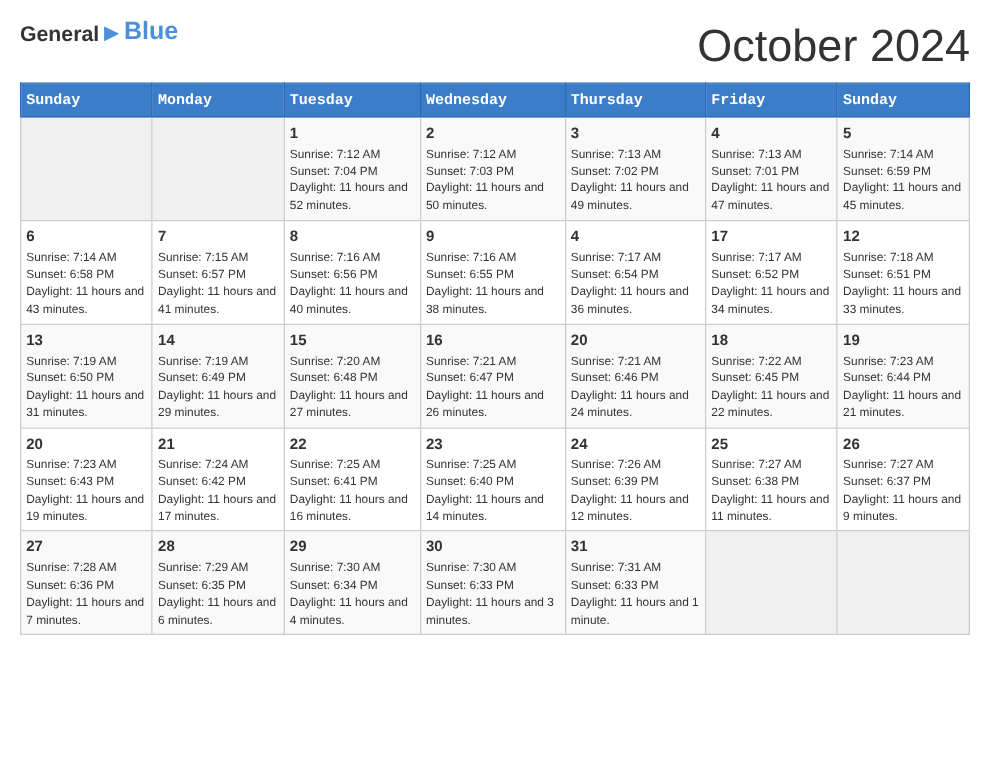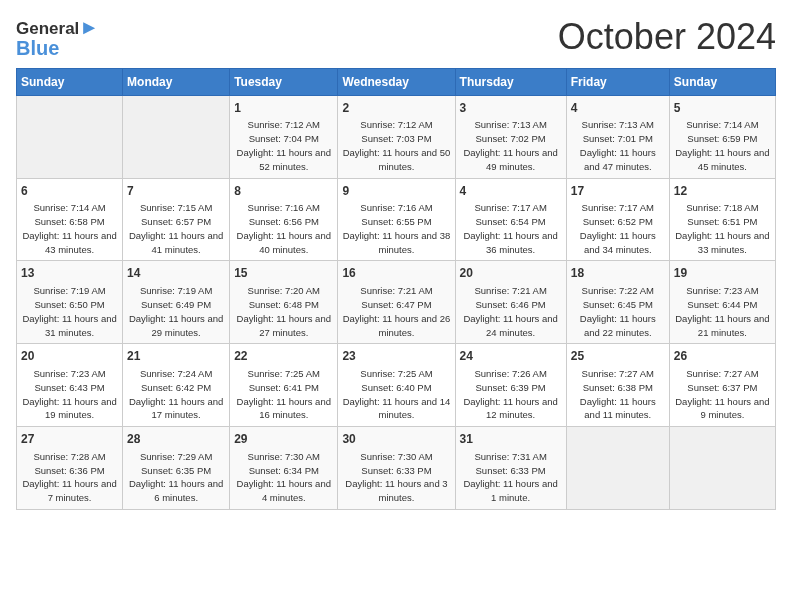--- a/index.html
+++ b/index.html
@@ -11,21 +11,21 @@
       padding: 16px;
     }
     .header {
       display: flex;
       justify-content: space-between;
       align-items: flex-start;
       margin-bottom: 8px;
     }
     .logo {
       display: flex;
-      flex-direction: column;
+      flex-direction: row;
       align-items: flex-start;
     }
     .title-area {
       text-align: right;
       margin-left: 35px;
     }
     .month-title {
       font-size: 36px;
       font-weight: normal;
       color: #333;
@@ -40,20 +40,21 @@
       font-size: 10.5px;
     }
     thead tr th {
       background-color: #3b7dc8;
       color: #fff;
       padding: 6px 4px;
       text-align: left;
       font-size: 12px;
       font-weight: bold;
       border: 1px solid #2d6ab5;
+      font-family: Liberation Mono, monospace;
     }
     tbody tr td {
       border: 1px solid #ccc;
       vertical-align: top;
       padding: 4px 4px;
       min-height: 70px;
       height: 80px;
       background: #fff;
       color: #333;
       font-size: 10px;
@@ -68,21 +69,20 @@
     .day-num {
       font-size: 12px;
       font-weight: bold;
       display: block;
       margin-bottom: 2px;
     }
     .day-info {
       color: #333;
       font-size: 9.5px;
       line-height: 1.45;
-      text-align: center;
     }
   </style>
 </head>
 <body>
 
 <div class="header">
   <div class="logo">
     <div style="display:flex; align-items:center; gap:2px;">
       <div style="font-size:17px; font-weight:bold; color:#333; line-height:1.1;">
         <span style="color:#333;">General</span><span style="color:#4a90d9; font-size:20px;">►</span>

